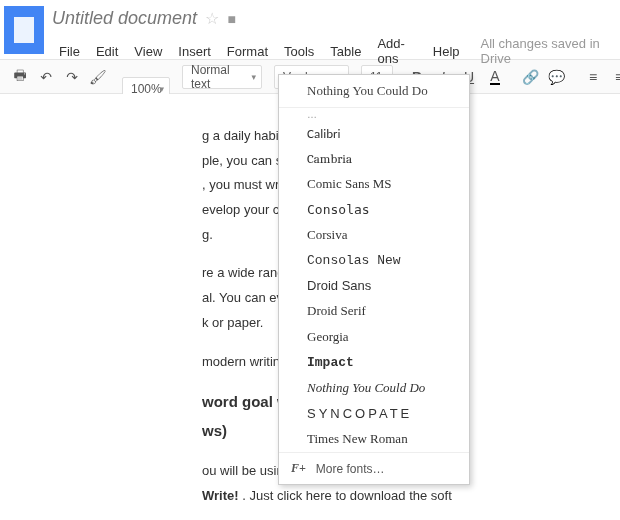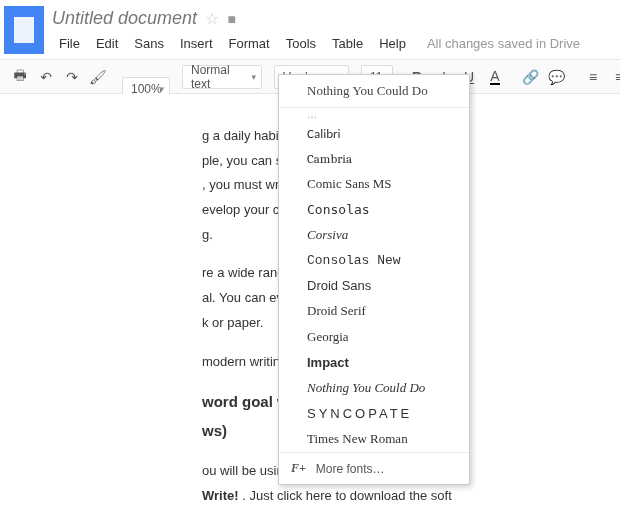--- a/index.html
+++ b/index.html
@@ -57,25 +57,26 @@
     </div>
   <div class="header-main">
     <div class="title-row">
       <span class="doc-title">Untitled document</span>
       <span class="star">☆</span>
       <span class="folder">■</span>
     </div>
     <div class="menubar" id="menubar">
         <span class="menu-item">File</span>
         <span class="menu-item">Edit</span>
-        <span class="menu-item">Sans</span>
+        <span class="menu-item">View</span>
         <span class="menu-item">Insert</span>
         <span class="menu-item">Format</span>
         <span class="menu-item">Tools</span>
         <span class="menu-item">Table</span>
+        <span class="menu-item">Add-ons</span>
         <span class="menu-item">Help</span>
         <span class="save-status">All changes saved in Drive</span>
       </div>
   </div>
 </div>
 
 <div class="toolbar">
   <div class="tb-btn">🖶</div>
   <div class="tb-btn">↶</div>
   <div class="tb-btn">↷</div>
@@ -133,26 +134,26 @@
 </div>
 
 <div class="font-dropdown">
   <div class="fd-recent">Nothing You Could Do</div>
   <div class="fd-scroll" id="font-list">
       <div class="fd-item" style="color: rgb(153, 153, 153); font-size: 10px; padding: 1px 28px;">…</div>
       <div class="fd-item" style="font-family: Calibri, sans-serif;">Calibri</div>
       <div class="fd-item" style="font-family: Cambria, serif;">Cambria</div>
       <div class="fd-item" style="font-family: &quot;Comic Sans MS&quot;, cursive;">Comic Sans MS</div>
       <div class="fd-item" style="font-family: Consolas, monospace;">Consolas</div>
-      <div class="fd-item" style="font-family: cursive; font-style: italic;">Corsiva</div>
+      <div class="fd-item" style="font-family: cursive; ">Corsiva</div>
       <div class="fd-item" style="font-family: &quot;Courier New&quot;, monospace;">Consolas New</div>
       <div class="fd-item" style="font-family: sans-serif;">Droid Sans</div>
       <div class="fd-item" style="font-family: serif;">Droid Serif</div>
       <div class="fd-item" style="font-family: Georgia, serif;">Georgia</div>
-      <div class="fd-item" style="font-family: Liberation Sans, sans-serif; font-weight: bold;">Impact</div>
+      <div class="fd-item" style="font-family: Liberation Mono, monospace; font-weight: bold;">Impact</div>
       <div class="fd-item" style="font-family: cursive; font-style: italic;">Nothing You Could Do</div>
       <div class="fd-item" style="font-family: sans-serif; letter-spacing: 3px;">SYNCOPATE</div>
       <div class="fd-item" style="font-family: &quot;Times New Roman&quot;, serif;">Times New Roman</div>
     </div>
   <div class="fd-more">
     <span class="fplus">F+</span>
     <span>More fonts…</span>
   </div>
 </div>
 

